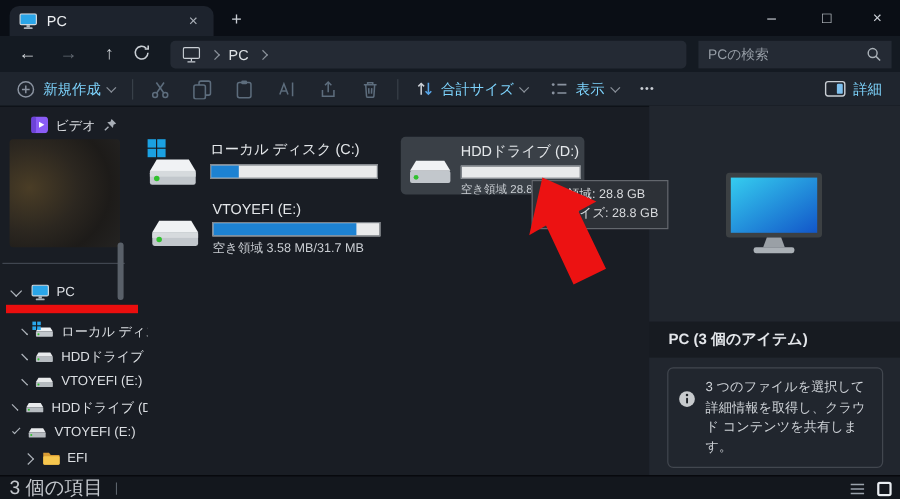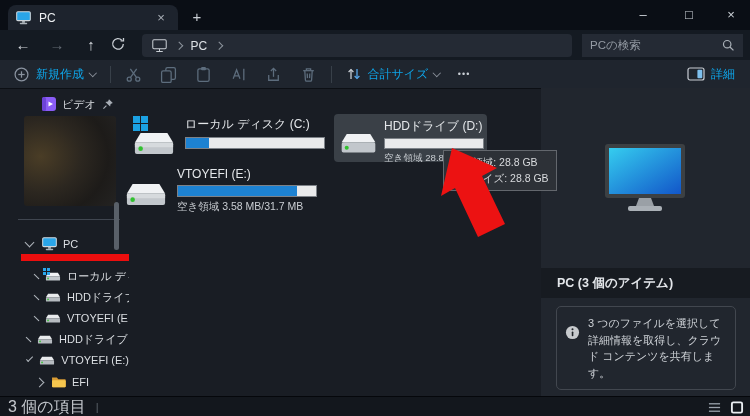--- a/index.html
+++ b/index.html
@@ -21,29 +21,29 @@
   .addrbar{left:142px;top:34px;width:430px;height:23px;background:#242a34;border-radius:4px;
            display:flex;align-items:center;padding:0 10px;box-sizing:border-box;gap:9px;}
   .crumb{font-size:12px;color:#dde1e5;}
   .searchbar{left:582px;top:34px;width:161px;height:23px;background:#242a34;border-radius:0;
              display:flex;align-items:center;padding:0 8px;box-sizing:border-box;}
   .search-ph{font-size:11.5px;color:#959ca5;flex:1;}
   
   .cmdbar{left:0;top:60px;width:750px;height:28px;background:#1f252e;border-bottom:1px solid #0c0f14;
           display:flex;align-items:center;}
   .cmditem{display:flex;align-items:center;gap:6px;padding:0 9px;height:24px;border-radius:4px;}
-  .cmdlabel{font-size:12px;color:#0ea5e9;white-space:nowrap;}
+  .cmdlabel{font-size:12px;color:#7dd3fc;white-space:nowrap;}
   .cmdsep{width:1px;height:17px;background:#384049;margin:0 5px;}
   .chv{display:inline-block;width:6px;height:6px;border-right:1.3px solid #aeb4bb;border-bottom:1.3px solid #aeb4bb;}
   .chv.r{transform:rotate(-45deg);}
   .chv.d{transform:rotate(45deg);margin-top:-3px;}
   .chv.sm{width:4.5px;height:4.5px;}
   .chv.dim{border-color:#8b929b;}
   
-  .sidebar{left:16px;top:88px;width:113px;height:308px;overflow:hidden;}
+  .sidebar{left:0;top:88px;width:113px;height:308px;overflow:hidden;padding-left:10px;}
   .siderow{position:absolute;left:0;width:113px;height:20px;display:flex;align-items:center;}
   .sidelabel{font-size:11px;color:#dcdfe3;white-space:nowrap;margin-left:6px;}
   .thumb{left:8px;top:28px;width:92px;height:90px;border-radius:3px;
          background:radial-gradient(90px 80px at 18% 45%,#4a3d26 0%,#2c2720 45%,#1d1b19 75%,#232221 100%);}
   .sidediv{left:2px;top:131px;width:102px;height:1px;background:#404650;}
   .redline{left:5px;top:166px;width:110px;height:7px;background:#eb0e0e;z-index:25;}
   .scrollbar{left:98px;top:114px;width:5px;height:48px;background:#596069;border-radius:3px;}
   
   .main{left:113px;top:88px;width:428px;height:308px;}
   .grouphdr{position:absolute;left:8px;top:7px;display:flex;align-items:center;gap:8px;}
@@ -201,20 +201,36 @@
           <g stroke="#58a6e8">
               <line x1="11" y1="12.4" x2="11" y2="3"></line>
               <path d="M8.6 10 L11 12.4 L13.4 10"></path>
             </g>
         </svg>
       </span>
       <span class="cmdlabel">合計サイズ</span>
       <span class="chv d sm dim"></span>
     </div>
     <div class="cmditem">
+      <span>
+        <svg width="16" height="16" viewBox="0 0 16 16">
+          <g fill="#8a93a0">
+              <circle cx="3" cy="4.5" r="1.2"></circle>
+              <circle cx="3" cy="11.5" r="1.2"></circle>
+            </g>
+          <g stroke="#8a93a0" stroke-width="1.3">
+              <line x1="6.5" y1="4.5" x2="14" y2="4.5"></line>
+              <line x1="6.5" y1="11.5" x2="14" y2="11.5"></line>
+            </g>
+        </svg>
+      </span>
+      <span class="cmdlabel">表示</span>
+      <span class="chv d sm dim"></span>
+    </div>
+    <div class="cmditem">
       <span style="font-size:9px;color:#c9ced4;letter-spacing:1px;">•••</span>
     </div>
     <div class="cmditem" style="position:absolute;right:6px;">
       <span>
         <svg width="18" height="16" viewBox="0 0 18 16" fill="none">
           <rect x="1" y="2" width="16" height="12" rx="2" stroke="#c9ced4" stroke-width="1.2"></rect>
           <rect x="10.4" y="3.8" width="4.9" height="8.4" rx="1" fill="#7ec0ee"></rect>
         </svg>
       </span>
       <span class="cmdlabel">詳細</span>
@@ -333,21 +349,21 @@
     </div>
 
     <div class="siderow" style="top:305px;">
       
       
     </div>
   </div>
 
   <div class="abs main">
 
-    <div class="tile" style="left:12px;top:24px;width:213px;height:51px;">
+    <div class="tile" style="left:2px;top:24px;width:213px;height:51px;">
       <div style="position:relative;width:46px;height:42px;flex:none;">
         <svg width="42" height="33" viewBox="0 0 44 34" style="position:absolute;left:2px;top:9px;">
           <polygon points="8,8 36,8 42,18 2,18" fill="#f0f2f4"></polygon>
           <rect x="2" y="18" width="40" height="12" rx="2" fill="#c2c7cc"></rect>
           <rect x="2" y="18" width="40" height="5" fill="#d6dadd"></rect>
           <circle cx="8" cy="24.5" r="2.4" fill="#31c12f"></circle>
         </svg>
         <span class="winlogo">
             <div></div>
             <div></div>

